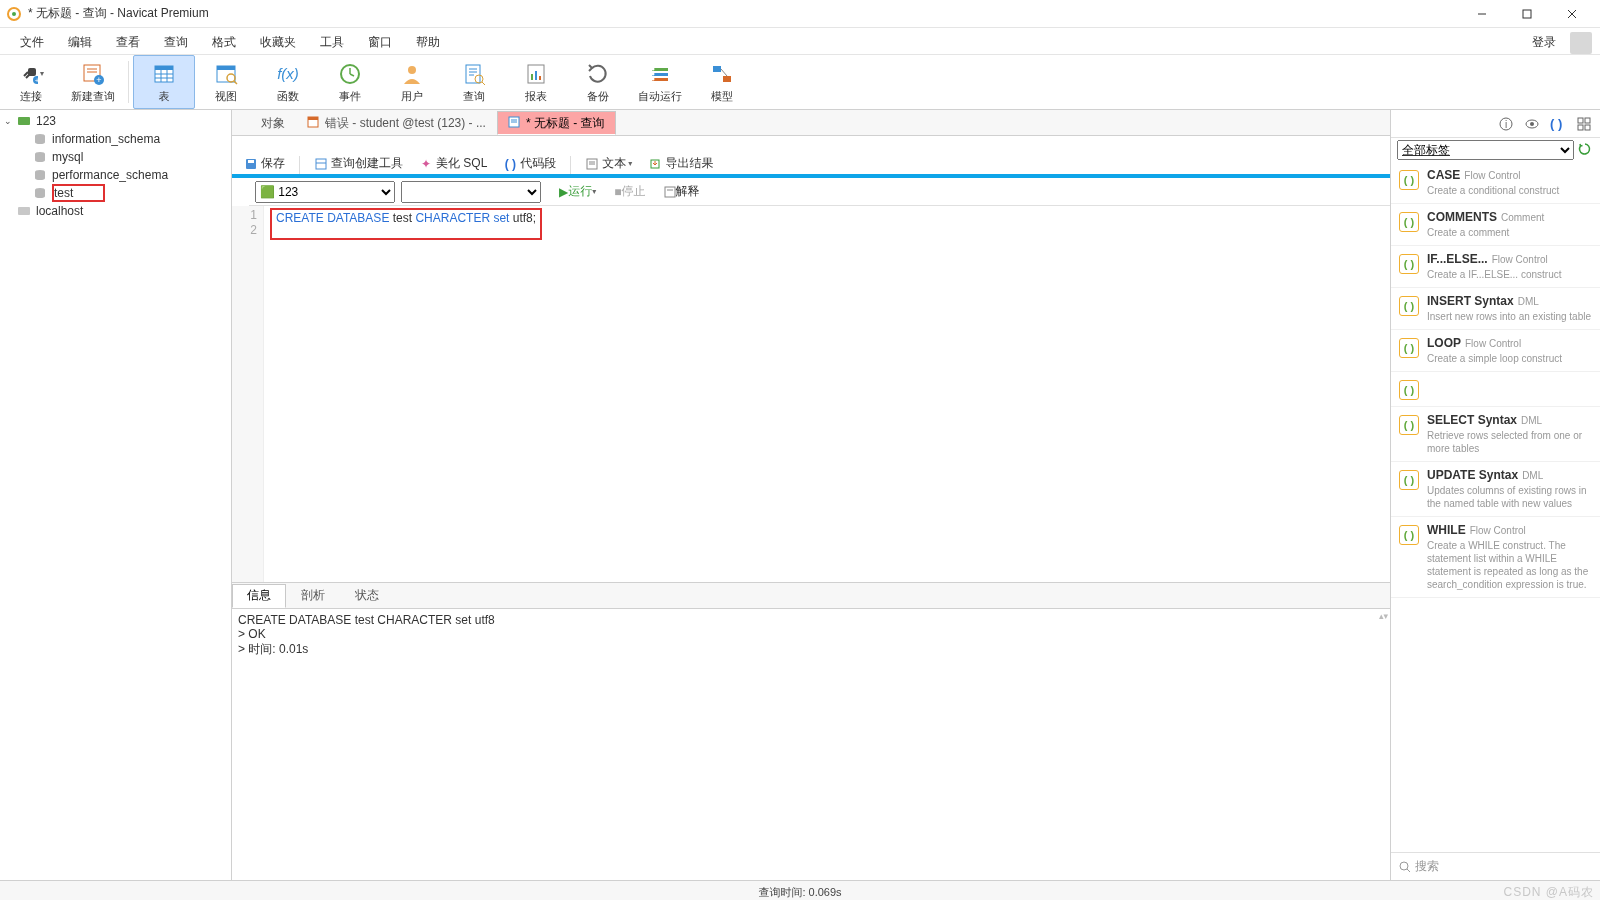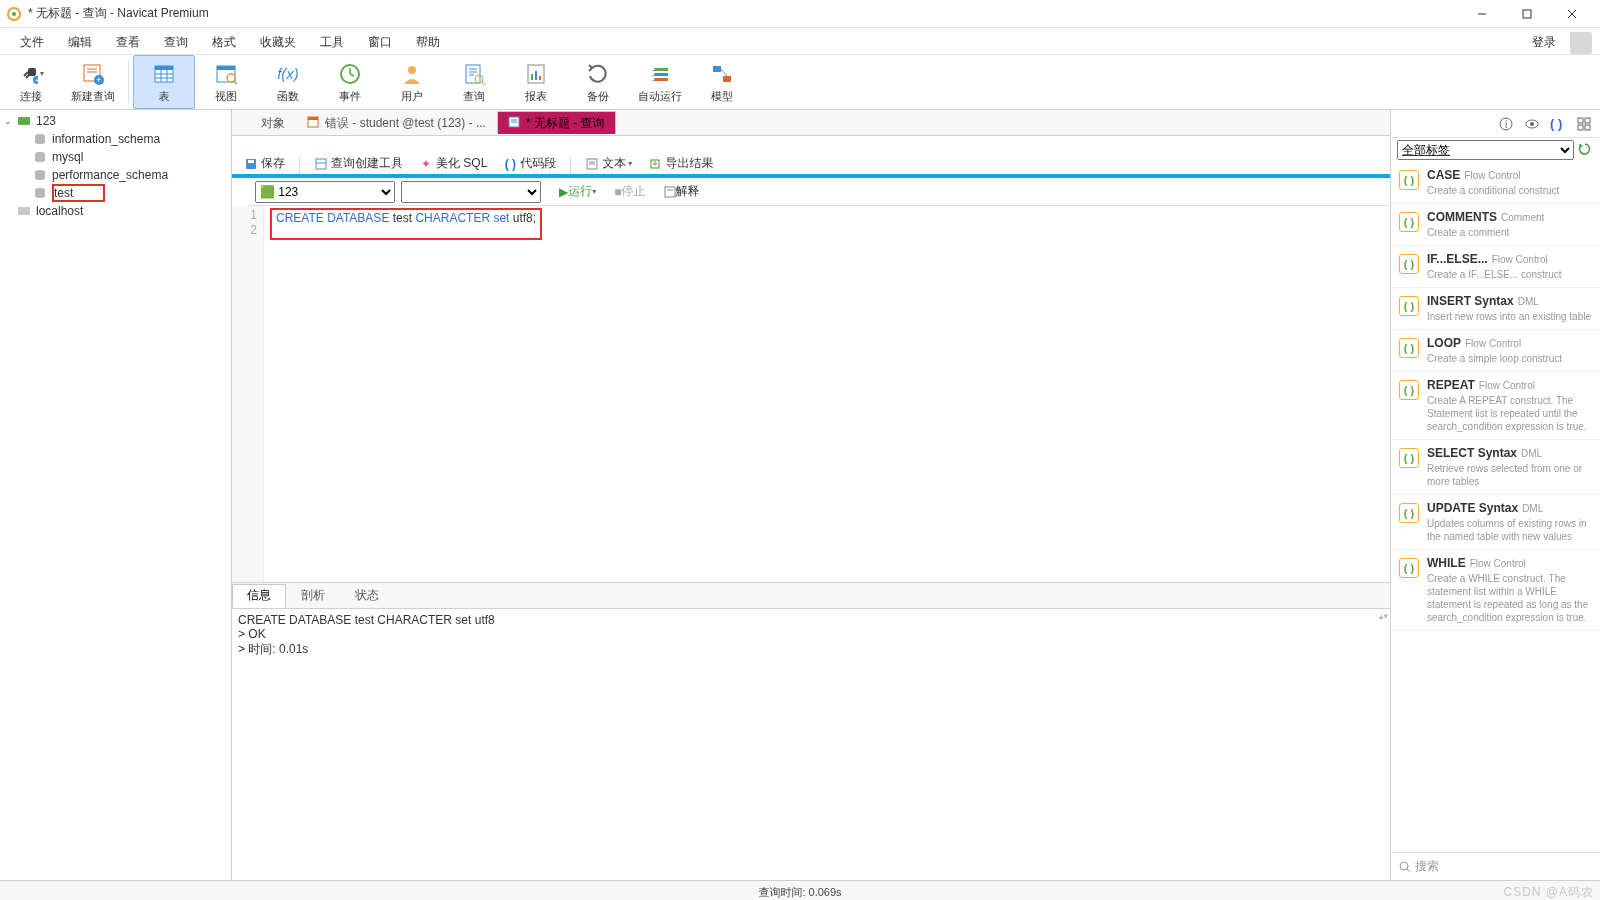--- a/index.html
+++ b/index.html
@@ -39,21 +39,21 @@
 .tree-row { display: flex; align-items: center; height: 18px; padding-left: 4px; cursor: pointer; }
 .tree-row .twisty { width: 12px; font-size: 9px; color: #555; }
 .tree-row .db-icon { width: 16px; height: 14px; display: inline-flex; align-items: center; justify-content: center; margin-right: 4px; }
 .tree-row.lvl1 { padding-left: 4px; }
 .tree-row.lvl2 { padding-left: 32px; }
 .redbox { border: 2px solid #e03030; padding: 0 30px 0 0; }
 
 
 .tabs { height: 26px; display: flex; align-items: flex-end; background: #f7f7f7; border-bottom: 1px solid #d0d0d0; }
 .tabs .tab { height: 24px; display: flex; align-items: center; padding: 0 10px; border: 1px solid transparent; cursor: pointer; font-size: 12px; color: #555; }
-.tabs .tab.active { background: #be185d; border: 1px solid #c8c8c8; border-bottom: 1px solid #fff; color: #000; }
+.tabs .tab.active { background: #fca5a5; border: 1px solid #c8c8c8; border-bottom: 1px solid #fff; color: #000; }
 .tabs .tab .ticn { width: 14px; height: 14px; margin-right: 4px; }
 
 
 .qactions { height: 28px; display: flex; align-items: flex-end; padding: 0 6px; gap: 4px; border-bottom: 4px solid #0ea5e9; margin-top: 14px; }
 .qactions .qa { display: flex; align-items: center; padding: 2px 6px; cursor: pointer; font-size: 12px; }
 .qactions .qicn { width: 14px; height: 14px; margin-right: 3px; display: inline-flex; align-items: center; justify-content: center; }
 .qactions .vsep { width: 1px; height: 18px; background: #ddd; margin: 0 4px; }
 
 
 .rp-top { height: 28px; display: flex; align-items: center; justify-content: flex-end; gap: 10px; padding: 0 8px; border-bottom: 1px solid #e0e0e0; }
@@ -534,24 +534,20 @@
         </div>
         <div class="snip">
           <div class="sicn">( )</div>
           <div class="sbody">
             <div class="stitle"><b>LOOP</b><span class="tag">Flow Control</span></div>
             <div class="sdesc">Create a simple loop construct</div>
           </div>
         </div>
         <div class="snip">
           <div class="sicn">( )</div>
-          <div class="sbody">
-            <div class="stitle"><b>REPEAT</b><span class="tag">Flow Control</span></div>
-            <div class="sdesc">Create A REPEAT construct. The Statement list is repeated until the search_condition expression is true.</div>
-          </div>
         </div>
         <div class="snip">
           <div class="sicn">( )</div>
           <div class="sbody">
             <div class="stitle"><b>SELECT Syntax</b><span class="tag">DML</span></div>
             <div class="sdesc">Retrieve rows selected from one or more tables</div>
           </div>
         </div>
         <div class="snip">
           <div class="sicn">( )</div>

